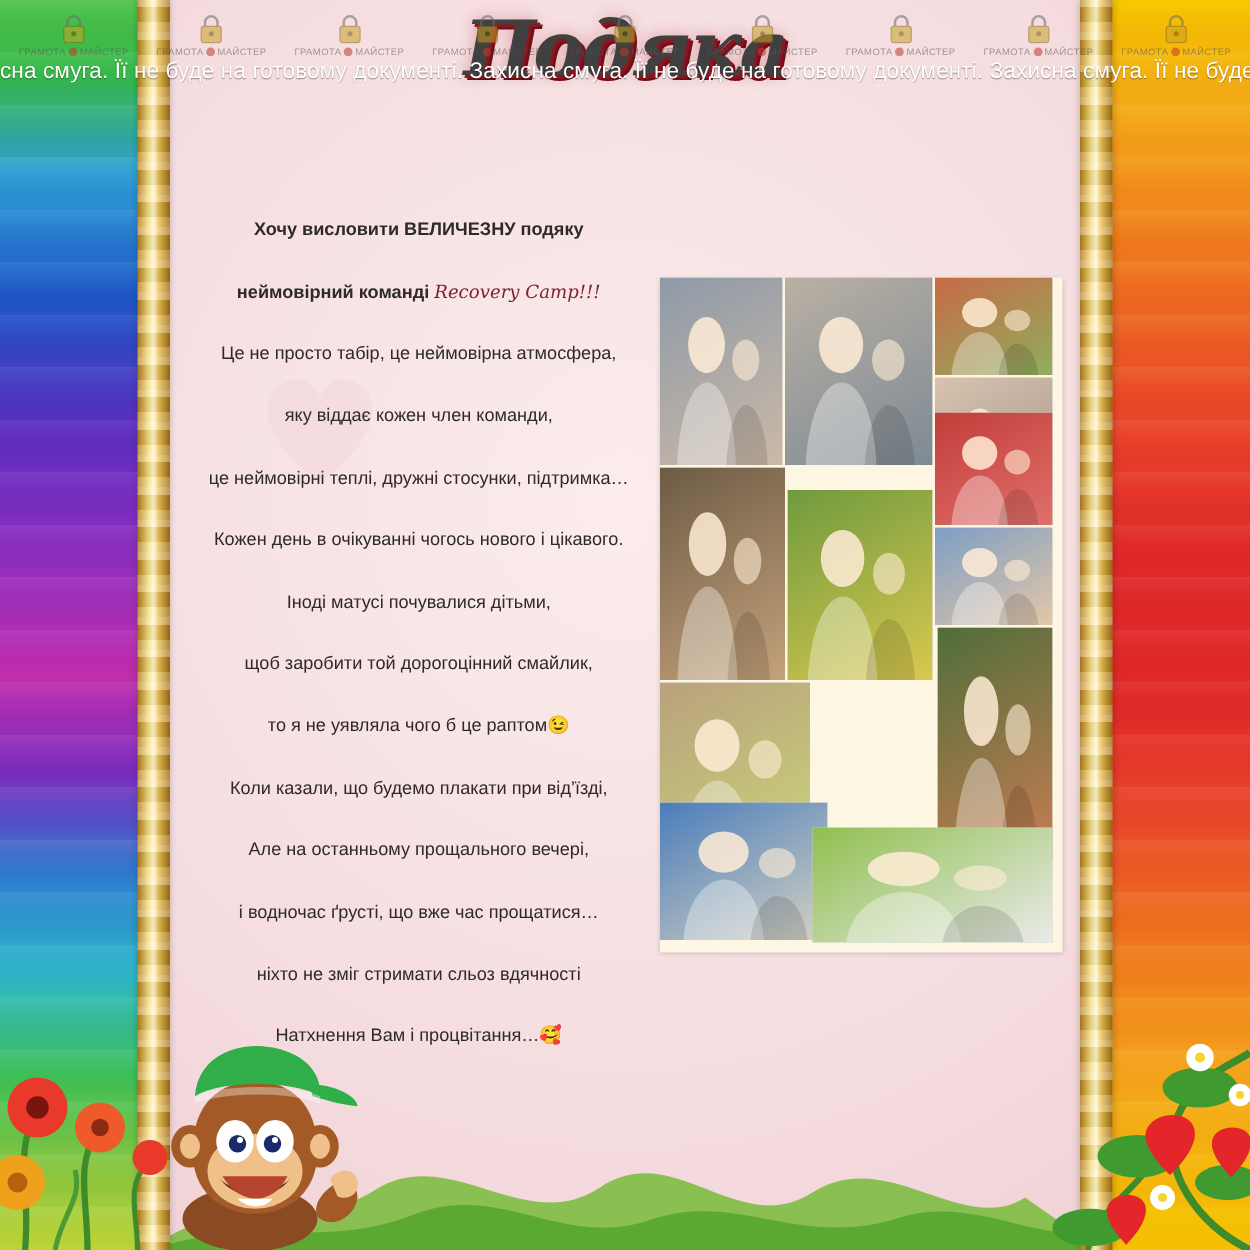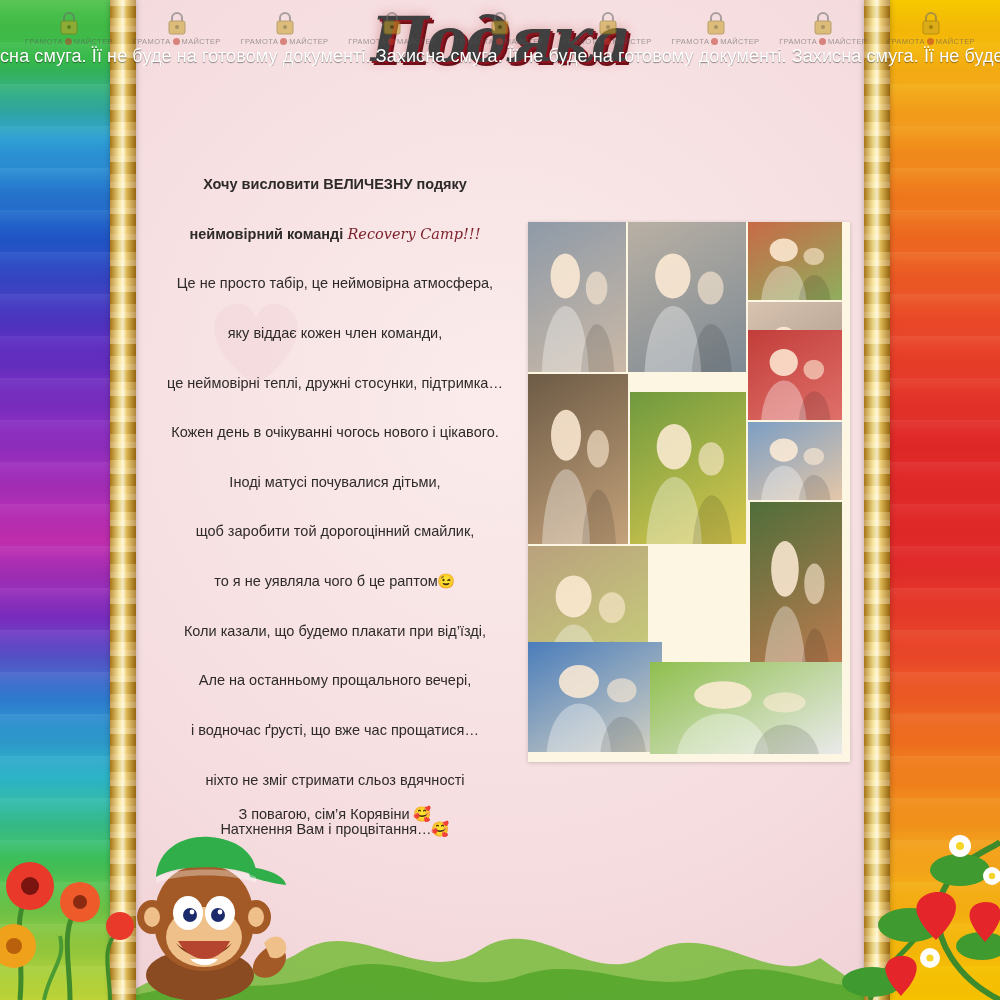--- a/index.html
+++ b/index.html
@@ -68,21 +68,21 @@
     z-index:4;
   }
   .paper .watermark-heart{
     position:absolute;left:70px;top:280px;width:120px;height:120px;opacity:.18;
   }
 
   
   .wm-band{
     position:absolute;left:0;right:0;top:0;height:56px;z-index:20;
     display:flex;align-items:center;justify-content:space-between;
-    padding:0 16px;box-sizing:border-box;
+    padding:0 6px;box-sizing:border-box;
     pointer-events:none;
   }
   .wm-item{display:flex;flex-direction:column;align-items:center;width:106px;opacity:.55;}
   .wm-lock{width:20px;height:24px;}
   .wm-text{
     font-size:7.5px;letter-spacing:.4px;color:#555;white-space:nowrap;
     display:flex;align-items:center;gap:2px;margin-top:2px;
   }
   .wm-text .dot{
     display:inline-block;width:7px;height:7px;border-radius:50%;
@@ -175,21 +175,20 @@
       <p>Кожен день в очікуванні чогось нового і цікавого.</p>
       <p>Іноді матусі почувалися дітьми,</p>
       <p>щоб заробити той дорогоцінний смайлик,</p>
       <p>то я не уявляла чого б це раптом😉</p>
       <p style="margin-top: 6px;">Коли казали, що будемо плакати при від’їзді,</p>
       <p>Але на останньому прощального вечері,</p>
       <p>і водночас ґрусті, що вже час прощатися…</p>
       <p>ніхто не зміг стримати сльоз вдячності</p>
       <p>Натхнення Вам і процвітання…🥰</p>
     </div>
-  <div class="sign">З повагою, сім’я Корявіни 🥰</div>
 
   <div class="collage" id="collage">
       <div class="ph" style="left: 0px; top: 0px; width: 98px; height: 150px;">
         <div class="sky" style="background:linear-gradient(150deg,#8e9aa8 0%,#cbb9a6 100%);"></div>
         <svg viewBox="0 0 100 100" preserveAspectRatio="none" style="position:absolute;inset:0;width:100%;height:100%;">
           <circle cx="38" cy="36" r="15" fill="rgba(255,236,214,.85)"></circle>
           <path d="M14 100 C16 70 28 56 38 56 C50 56 60 70 62 100 Z" fill="rgba(255,255,255,.35)"></path>
           <circle cx="70" cy="44" r="11" fill="rgba(255,236,214,.6)"></circle>
           <path d="M54 100 C56 78 64 68 70 68 C78 68 86 78 88 100 Z" fill="rgba(0,0,0,.12)"></path>
         </svg>

